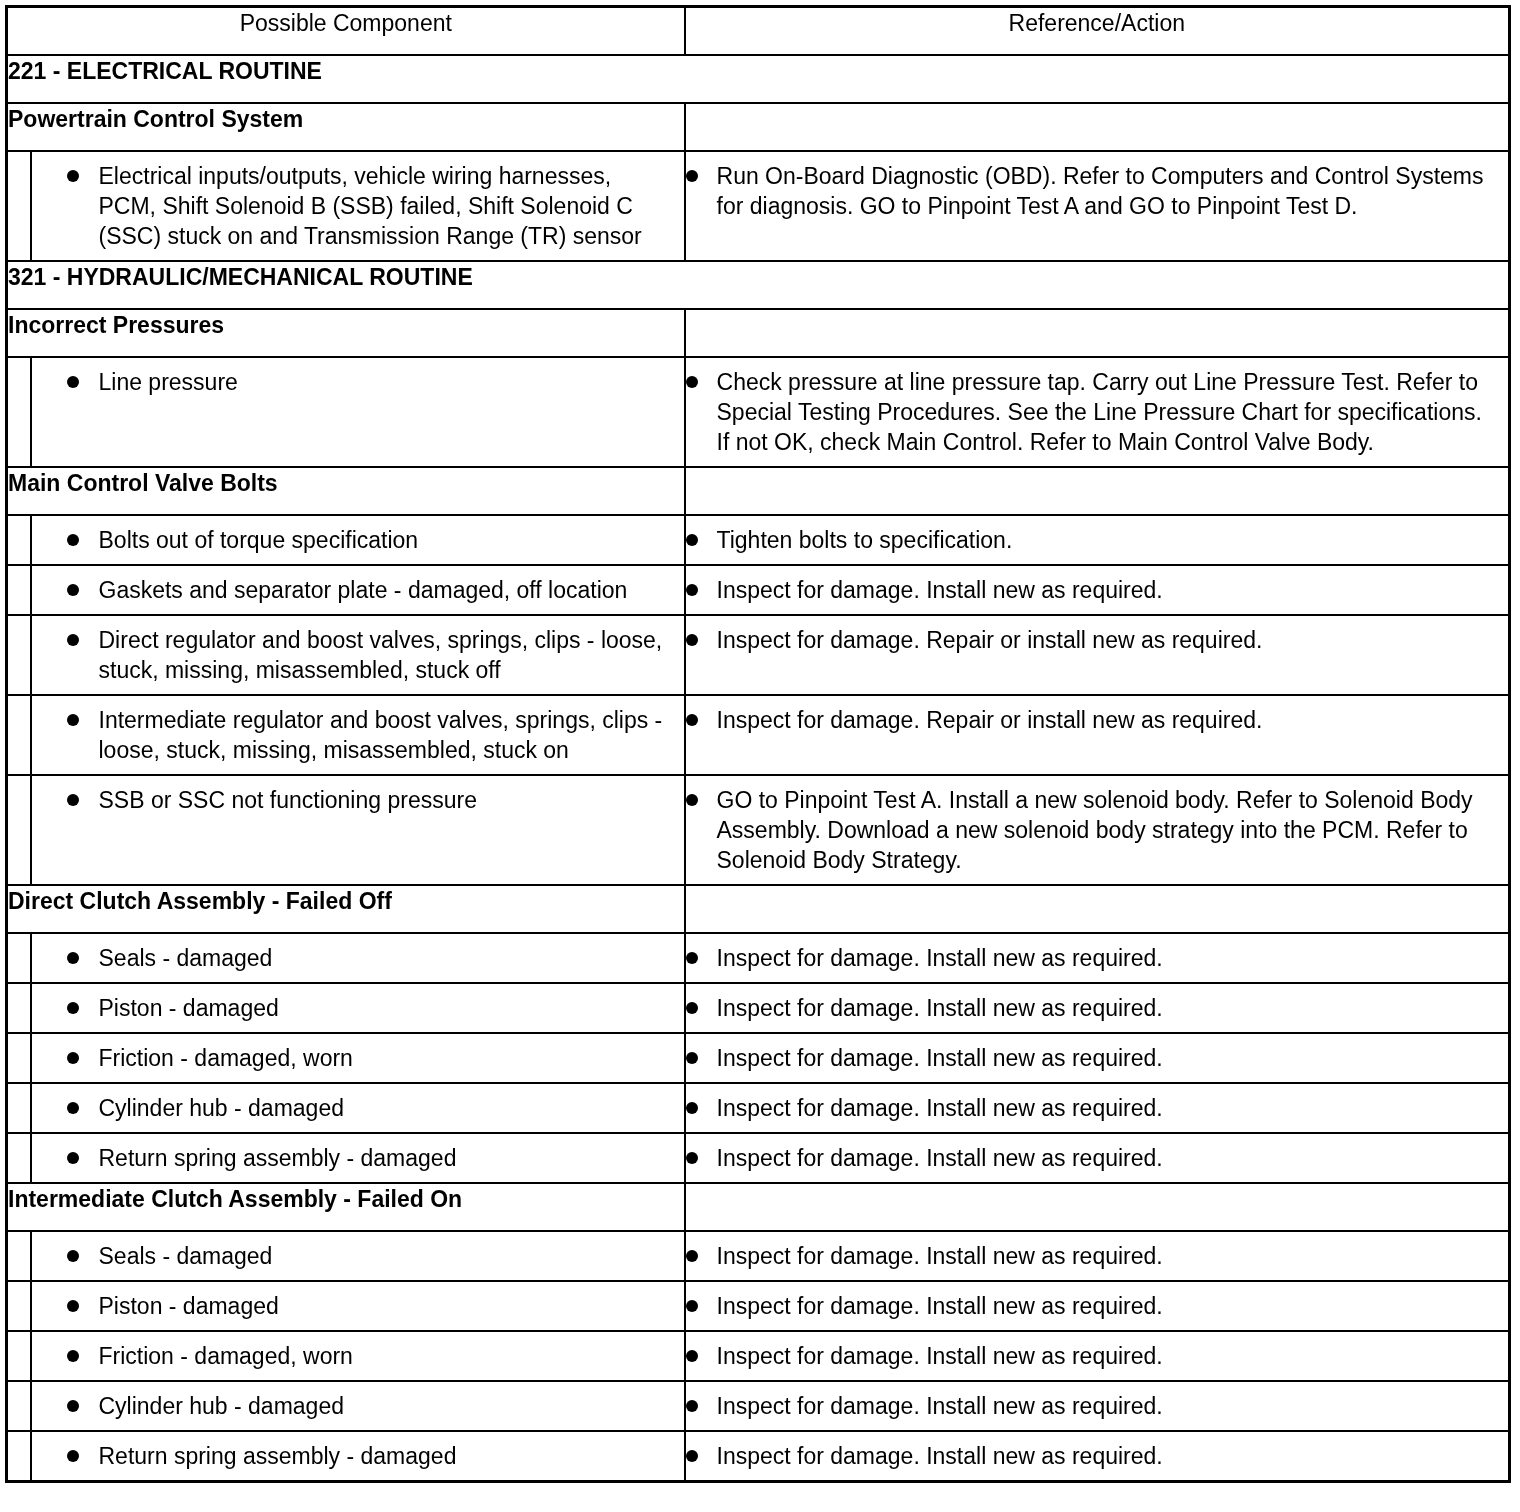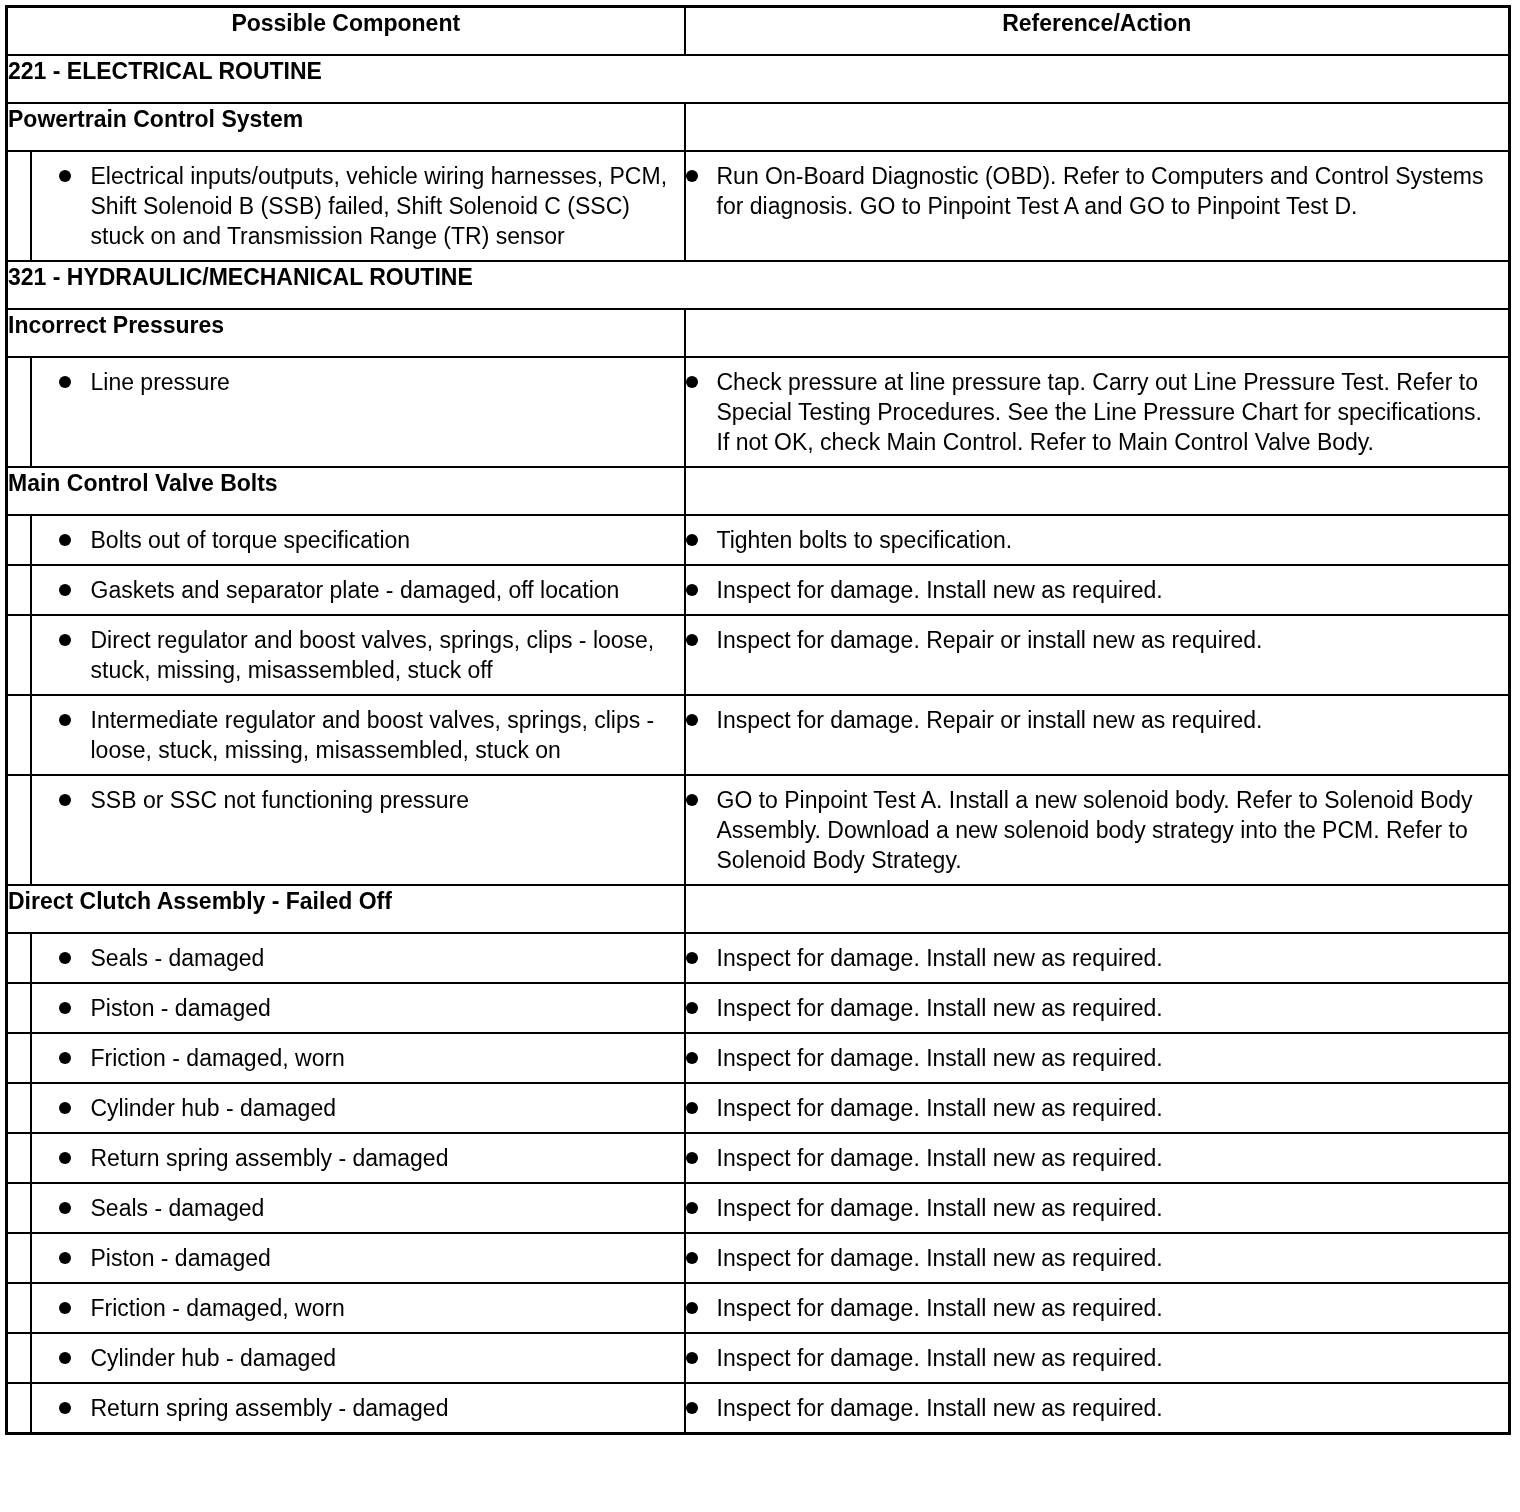--- a/index.html
+++ b/index.html
@@ -16,36 +16,36 @@
   }
   table.diag td, table.diag th {
     border: 2px solid #000;
     padding: 0;
     vertical-align: top;
   }
   col.c-indent { width: 24px; }
   col.c-comp { width: 654px; }
   col.c-ref { width: 825px; }
   th.hdr {
-    font-weight: bold; text-align: center; height: 46px; vertical-align: middle;
+    font-weight: normal; text-align: center; height: 46px; vertical-align: middle;
   }
   td.routine, td.group {
     font-weight: bold; height: 46px; vertical-align: middle; padding-left: 8px;
   }
   td.group-ref { height: 46px; }
   td.indent { border-right: 2px solid #000; }
   tr.thin-top td { border-top-width: 1px; margin-left: 48px; }
   .bl {
     display: flex; align-items: flex-start; padding: 9px 10px 9px 0;
   }
   .bl .dot {
     flex: 0 0 auto; width: 12px; height: 12px; border-radius: 50%;
     background: #000; margin-top: 9px;
   }
-  td.comp .bl { padding-left: 27px; }
+  td.comp .bl { padding-left: 35px; }
   td.comp .bl .dot { margin-right: 20px; }
   td.ref .bl { }
   td.ref .bl .dot { margin-right: 19px; }
   .bl .txt { flex: 1 1 auto; }
 </style>
 </head>
 <body>
 
 <table class="diag">
   <colgroup>
@@ -255,20 +255,24 @@
         <span class="txt">Return spring assembly - damaged</span>
       </div>
     </td>
     <td class="ref">
       <div class="bl">
         <span class="dot"></span>
         <span class="txt">Inspect for damage. Install new as required.</span>
       </div>
     </td>
   </tr>
+      <tr>
+    <td class="group" colspan="2">Intermediate Clutch Assembly - Failed On</td>
+    <td class="group-ref"></td>
+  </tr>
       <tr class="item-row">
     <td class="indent"></td>
     <td class="comp">
       <div class="bl">
         <span class="dot"></span>
         <span class="txt">Seals - damaged</span>
       </div>
     </td>
     <td class="ref">
       <div class="bl">

